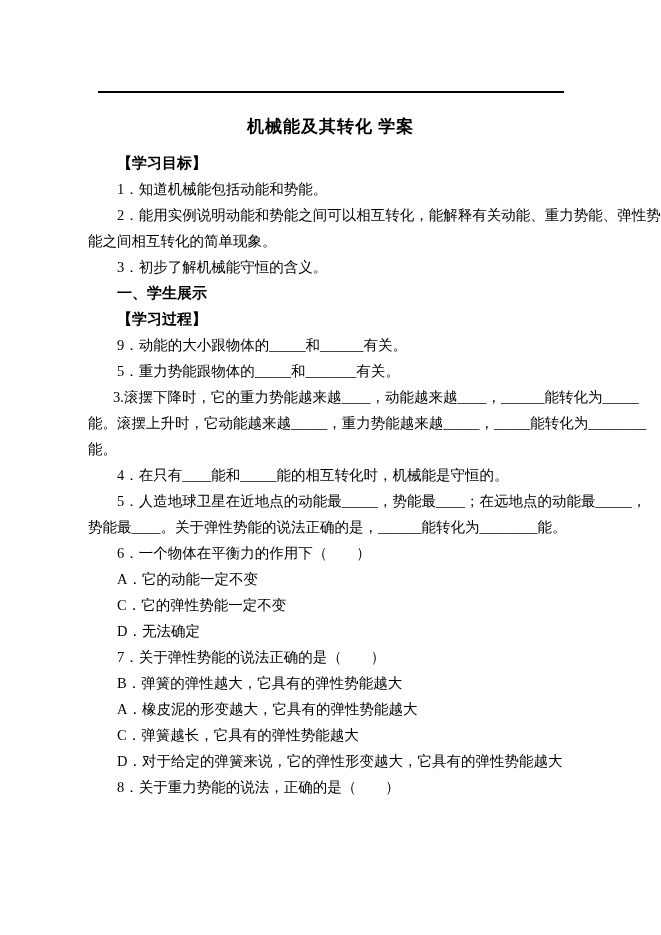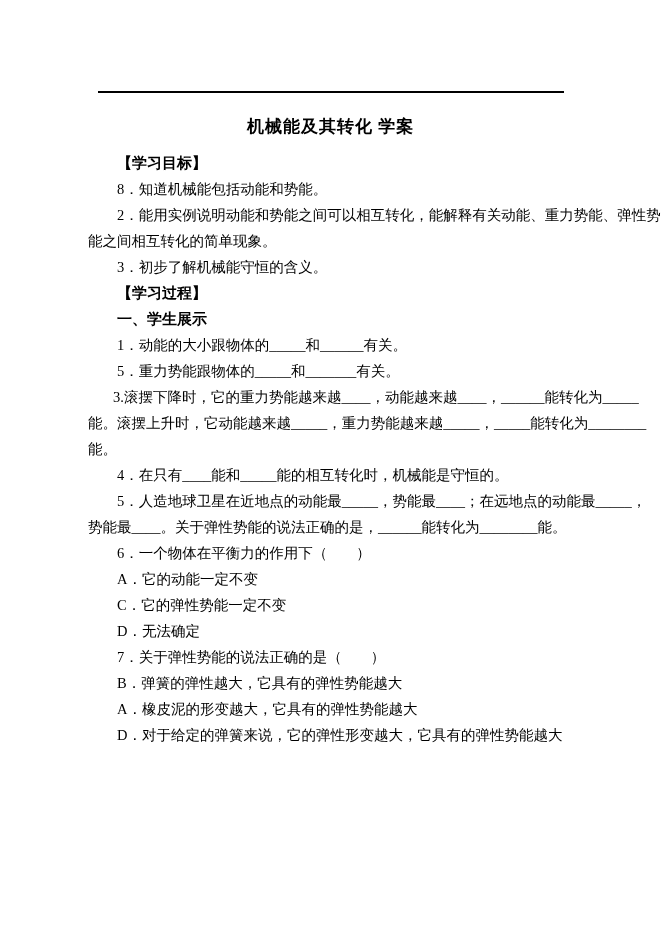--- a/index.html
+++ b/index.html
@@ -59,37 +59,39 @@
 <body>
 
 <div class="page">
 
   <div class="header-rule"></div>
 
   <div class="doc-title">机械能及其转化 学案</div>
 
   <div class="content">
     <div class="line indent bold">【学习目标】</div>
-    <div class="line indent">8．知道机械能包括动能和势能。</div>
+    <div class="line indent">1．知道机械能包括动能和势能。</div>
     <div class="line indent">2．能用实例说明动能和势能之间可以相互转化，能解释有关动能、重力势能、弹性势</div>
     <div class="line">能之间相互转化的简单现象。</div>
     <div class="line indent">3．初步了解机械能守恒的含义。</div>
+    <div class="line indent bold">一、学生展示</div>
     <div class="line indent bold">【学习过程】</div>
-    <div class="line indent bold">一、学生展示</div>
-    <div class="line indent">1．动能的大小跟物体的_____和______有关。</div>
+    <div class="line indent">9．动能的大小跟物体的_____和______有关。</div>
     <div class="line indent">5．重力势能跟物体的_____和_______有关。</div>
     <div class="line indent-sm">3.滚摆下降时，它的重力势能越来越____，动能越来越____，______能转化为_____</div>
     <div class="line">能。滚摆上升时，它动能越来越_____，重力势能越来越_____，_____能转化为________</div>
     <div class="line">能。</div>
     <div class="line indent">4．在只有____能和_____能的相互转化时，机械能是守恒的。</div>
     <div class="line indent">5．人造地球卫星在近地点的动能最_____，势能最____；在远地点的动能最_____，</div>
     <div class="line">势能最____。关于弹性势能的说法正确的是，______能转化为________能。</div>
     <div class="line indent">6．一个物体在平衡力的作用下（　　）</div>
     <div class="line indent">A．它的动能一定不变</div>
     <div class="line indent">C．它的弹性势能一定不变</div>
     <div class="line indent">D．无法确定</div>
     <div class="line indent">7．关于弹性势能的说法正确的是（　　）</div>
     <div class="line indent">B．弹簧的弹性越大，它具有的弹性势能越大</div>
     <div class="line indent">A．橡皮泥的形变越大，它具有的弹性势能越大</div>
+    <div class="line indent">C．弹簧越长，它具有的弹性势能越大</div>
     <div class="line indent">D．对于给定的弹簧来说，它的弹性形变越大，它具有的弹性势能越大</div>
+    <div class="line indent">8．关于重力势能的说法，正确的是（　　）</div>
   </div>
 
 </div>
 
 </body></html>

